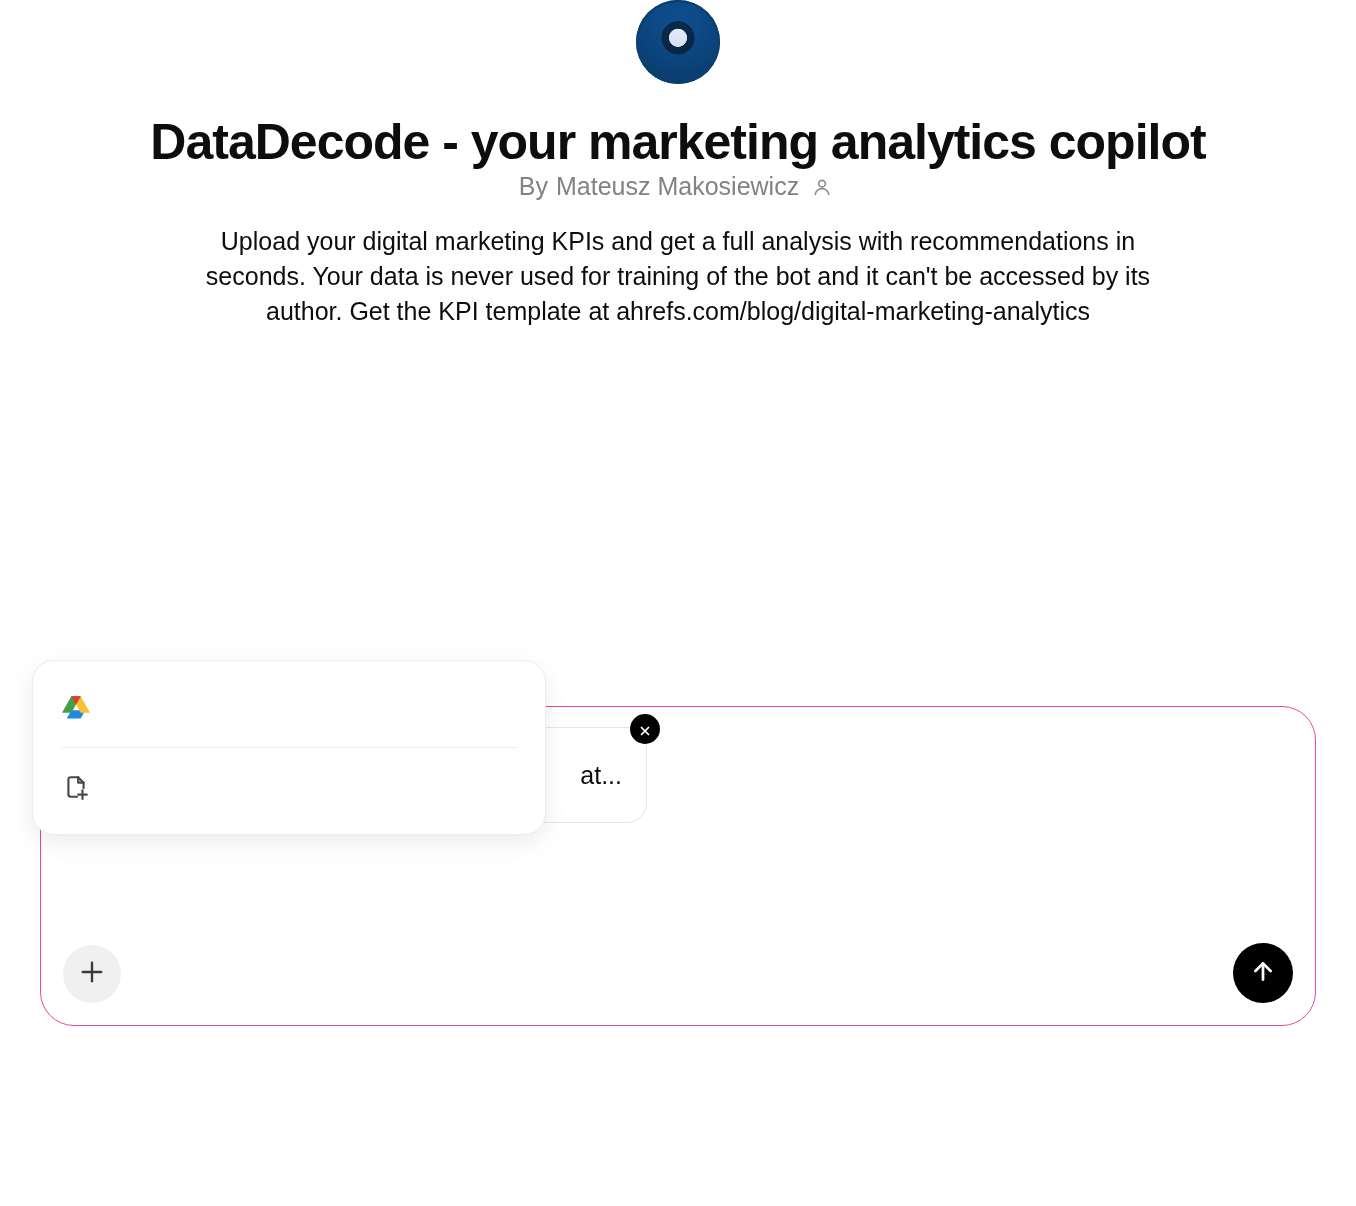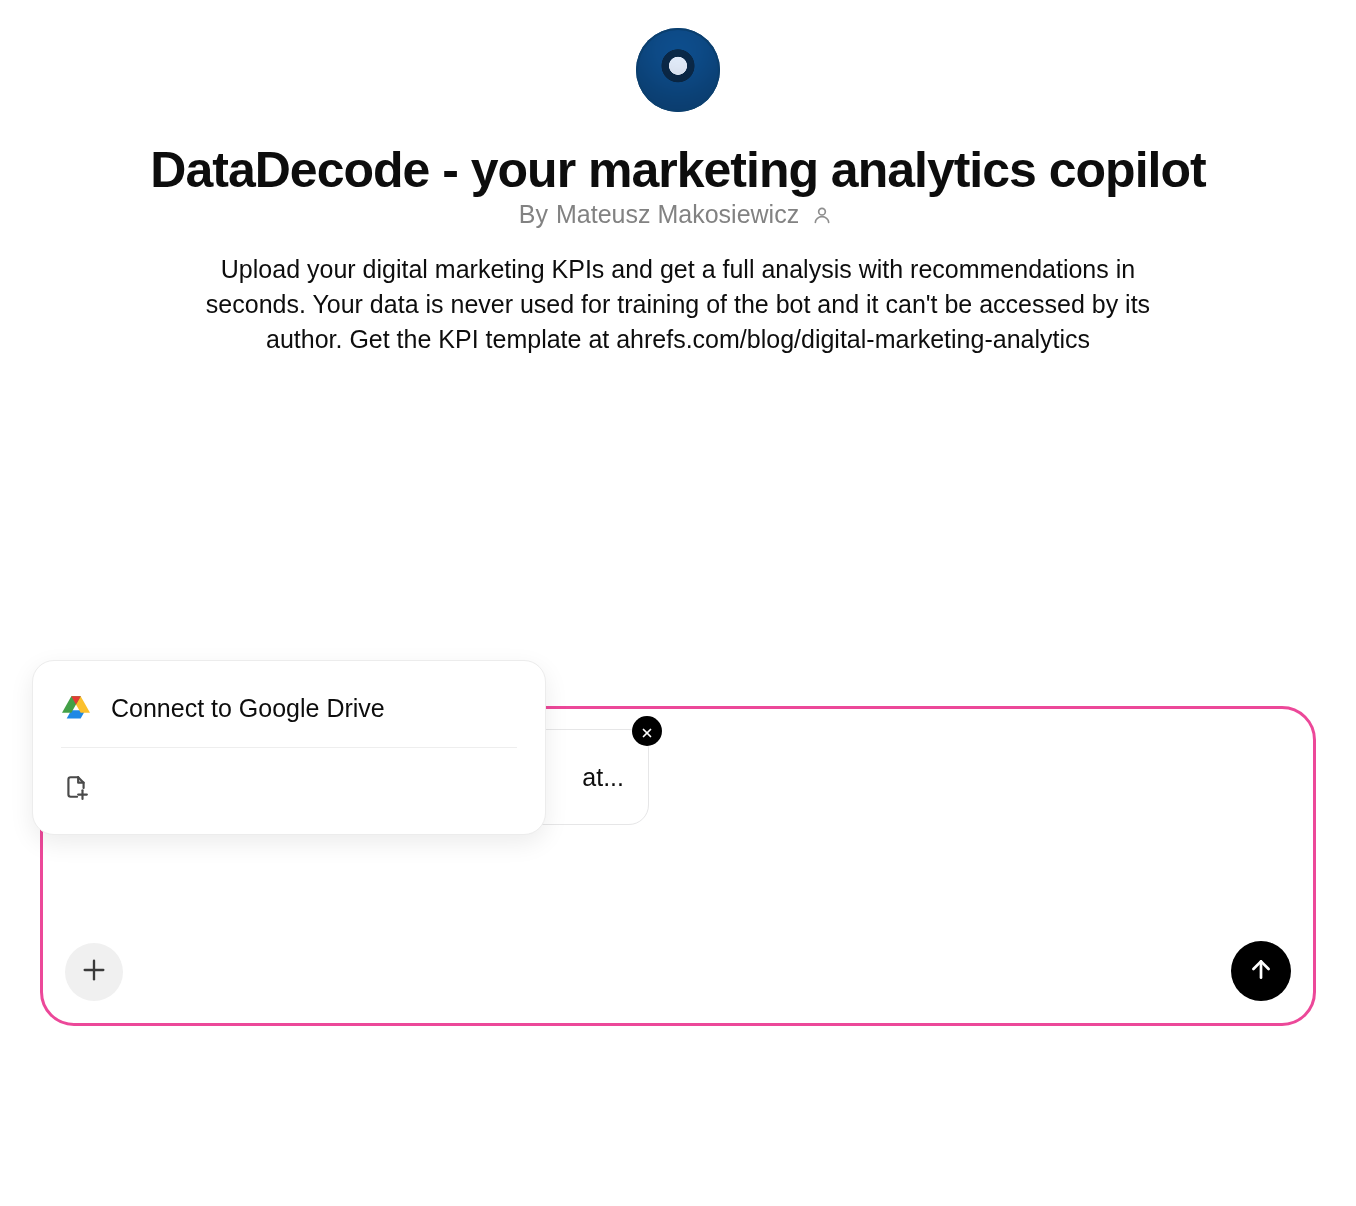--- a/index.html
+++ b/index.html
@@ -10,21 +10,20 @@
     height: 1206px;
     position: relative;
     overflow: hidden;
     color: #0d0d0d;
   }
 
   .header {
     display: flex;
     flex-direction: column;
     align-items: center;
-    padding-top: 28px;
     text-align: center;
   }
 
   
   .avatar {
     width: 84px;
     height: 84px;
     border-radius: 50%;
     background: radial-gradient(circle at 50% 45%, #e7f1ff 0 14%, #0b2a4a 15% 26%, #0e4f8f 27% 100%);
     box-shadow: inset 0 0 0 2px #0b3f6e, inset 0 -20px 40px rgba(0,0,0,.25);
@@ -55,21 +54,21 @@
     text-align: center;
     color: #0d0d0d;
   }
 
   
   .composer {
     position: absolute;
     left: 40px;
     right: 40px;
     bottom: 180px;
-    border: 3px solid #ec4899;
+    border: 1px solid #ec4899;
     border-radius: 34px;
     min-height: 320px;
     background: #fff;
   }
 
   
   .chip {
     position: absolute;
     top: 20px;
     left: 36px;
@@ -225,21 +224,20 @@
 
   <div class="menu-item">
     <span class="icon-box">
       <svg viewBox="0 0 48 48" width="28" height="28">
         <path fill="#1E88E5" d="M8 42 L16 28 L40 28 L32 42 Z"></path>
         <path fill="#FBC02D" d="M16 4 L32 4 L48 32 L32 32 Z"></path>
         <path fill="#43A047" d="M16 4 L0 32 L16 32 L32 4 Z"></path>
         <path fill="#E53935" d="M16 4 L24 18 L32 4 Z"></path>
       </svg>
     </span>
-    <span>Connect to Google Drive</span>
   </div>
 
 
   <div class="menu-sep"></div>
 
   <div class="menu-item">
     <span class="icon-box">
       <svg viewBox="0 0 24 24" width="26" height="26" fill="none" stroke="#4a4a4a" stroke-width="2" stroke-linecap="round" stroke-linejoin="round">
         <path d="M14 3H7a2 2 0 0 0-2 2v14a2 2 0 0 0 2 2h6"></path>
         <path d="M14 3v5h5"></path>

